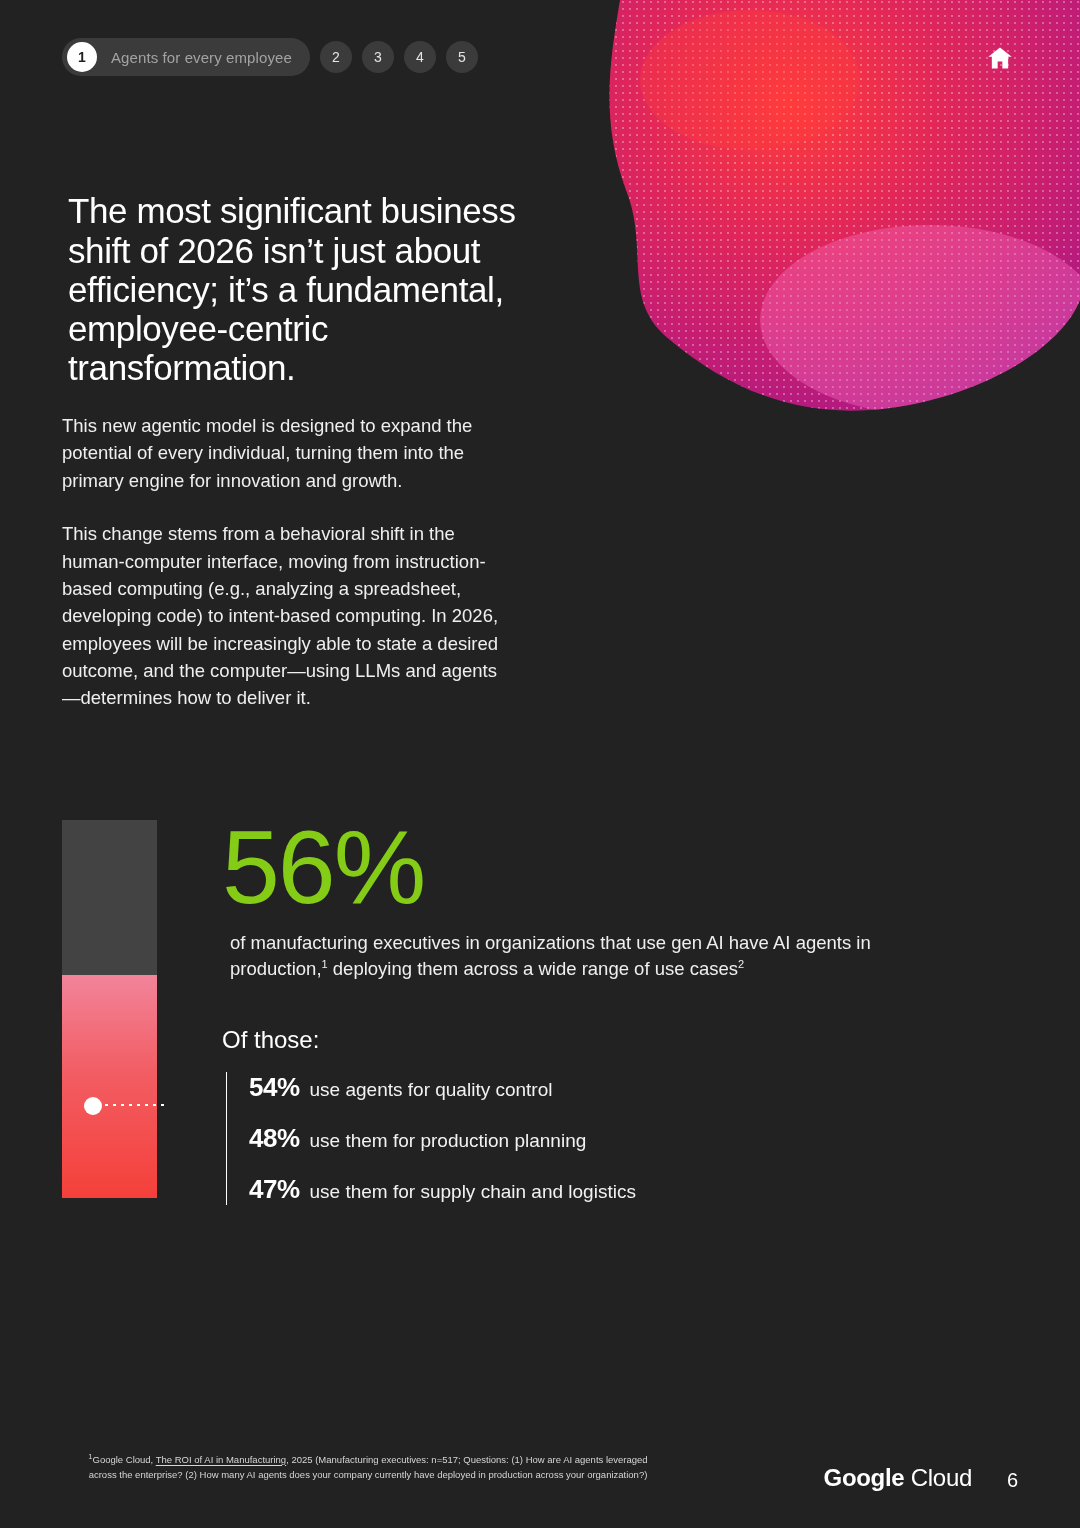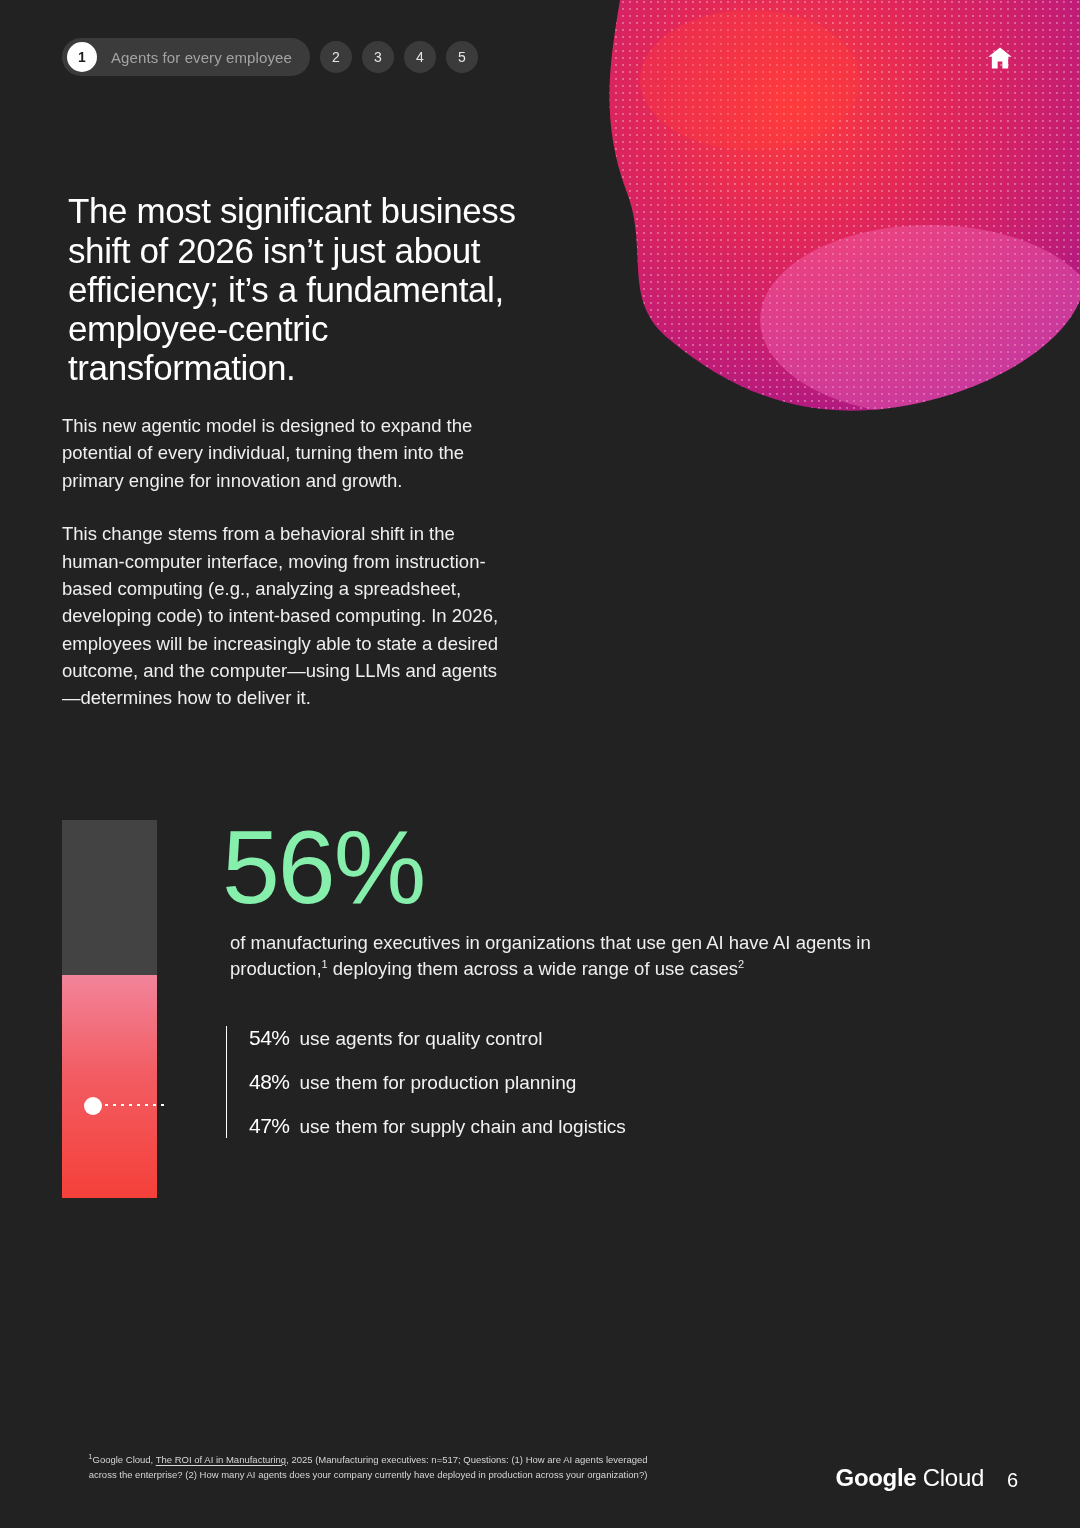--- a/index.html
+++ b/index.html
@@ -73,51 +73,51 @@
   .marker .knob{
     position:absolute;left:0;top:0;width:18px;height:18px;border-radius:50%;
     background:#ffffff;box-shadow:0 0 0 2px rgba(255,255,255,.0);
   }
   .dots-line{
     position:absolute;left:105px;top:1104px;width:60px;height:2px;
     background:repeating-linear-gradient(90deg,#ffffff 0 3px,transparent 3px 8px);
   }
   .stat-right{position:absolute;left:160px;top:0;width:800px;}
   .big-number{
-    font-size:104px;line-height:0.92;font-weight:400;letter-spacing:-2px;color:#86efac;
+    font-size:104px;line-height:0.92;font-weight:400;letter-spacing:-2px;color:#84cc16;
     margin:0 0 14px 0;
   }
   .stat-desc{
     font-size:18.5px;line-height:1.42;color:#efefef;font-weight:300;
     width:700px;margin:0 0 44px 8px;
   }
   .stat-desc sup{font-size:11px;vertical-align:super;}
   .of-those{
     font-size:24px;font-weight:400;color:#ffffff;margin:0 0 18px 0;
   }
   .bullets{
     border-left:1.5px solid #ffffff;padding-left:22px;margin-left:4px;
   }
   .bullet{
     display:flex;align-items:baseline;gap:10px;margin-bottom:20px;
   }
   .bullet:last-child{margin-bottom:16px;}
-  .bullet .pct{font-size:21px;font-weight:400;letter-spacing:-0.5px;}
+  .bullet .pct{font-size:26px;font-weight:700;letter-spacing:-0.5px;}
   .bullet .txt{font-size:19px;font-weight:300;color:#f2f2f2;}
   
   .footnotes{
     position:absolute;left:62px;bottom:44px;width:600px;
     font-size:9.5px;line-height:1.5;color:#d6d6d6;font-weight:300;
   }
   .footnotes p{margin:0 0 2px 12px;text-align:center;}
   .footnotes sup{font-size:7.5px;}
   .footnotes u{text-decoration:underline;}
   
   .brand{
-    position:absolute;right:96px;bottom:36px;
+    position:absolute;right:108px;bottom:36px;
     font-size:24px;letter-spacing:-0.3px;color:#ffffff;
   }
   .brand .g{font-weight:700;}
   .brand .c{font-weight:300;}
   .pageno{
     position:absolute;right:62px;bottom:36px;
     font-size:20px;color:#ffffff;font-weight:300;
   }
 </style>
 </head>
@@ -177,20 +177,21 @@
     <div class="top"></div>
     <div class="fill"></div>
   </div>
 
   <div class="stat-right">
     <div class="big-number">56%</div>
     <div class="stat-desc">
       <span>of manufacturing executives in organizations that use gen AI have AI agents in production,</span><sup>1</sup><span> deploying them across a wide range of use cases</span><sup>2</sup>
     </div>
 
+    <div class="of-those">Of those:</div>
 
     <div class="bullets">
       <div class="bullet">
         <span class="pct">54%</span>
         <span class="txt">use agents for quality control</span>
       </div>
       <div class="bullet">
         <span class="pct">48%</span>
         <span class="txt">use them for production planning</span>
       </div>

